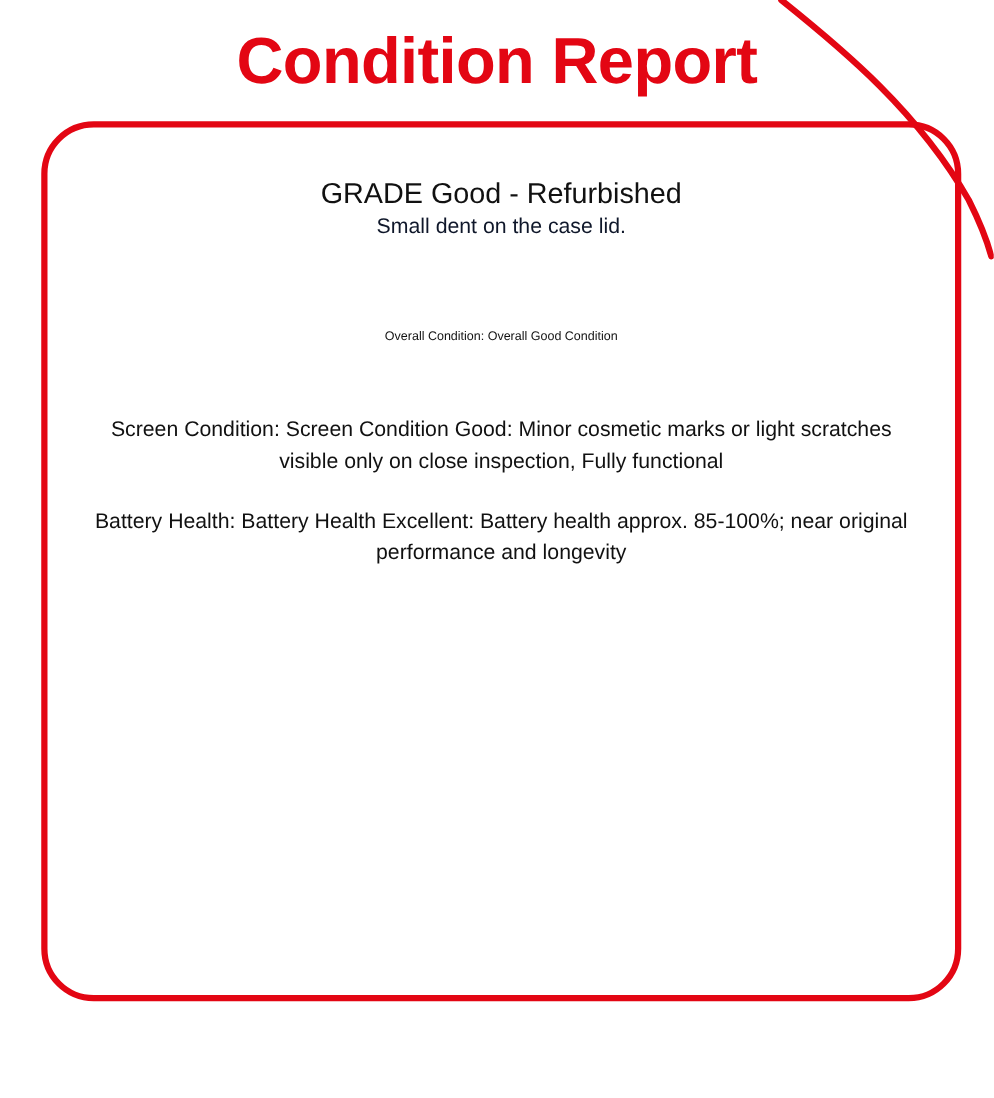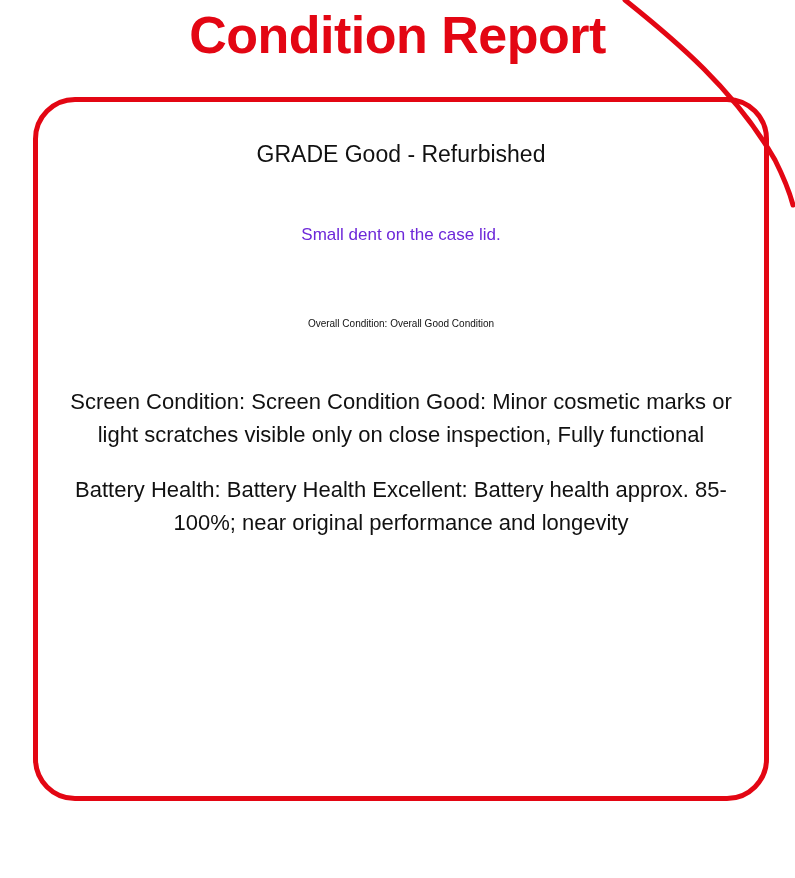--- a/index.html
+++ b/index.html
@@ -18,21 +18,21 @@
 
   .page {
     position: relative;
     width: 795px;
     height: 878px;
   }
 
   
   .title {
     position: absolute;
-    top: 7px;
+    top: 21px;
     left: 0;
     width: 795px;
     text-align: center;
     font-size: 52px;
     font-weight: bold;
     color: #e30613;
     letter-spacing: -0.5px;
     line-height: 1.1;
   }
 
@@ -69,39 +69,38 @@
   }
 
   .grade {
     margin-top: 43px;
     font-size: 23px;
     color: #111111;
     line-height: 1.3;
   }
 
   .note {
-    margin-top: 54px;
     font-size: 17px;
-    color: #6d28d9;
+    color: #0f172a;
     line-height: 1.3;
   }
 
   .overall {
     margin-top: 71px;
     font-size: 10px;
     color: #111111;
     line-height: 1.3;
   }
 
   .details {
     margin-top: 55px;
   }
 
   .detail-line {
-    font-size: 22px;
+    font-size: 17px;
     color: #111111;
     line-height: 1.5;
     margin-bottom: 22px;
     padding: 0 6px;
     margin-top: 16px;
   }
   .detail-line:last-child {
     margin-bottom: 0;
   }
 </style>

